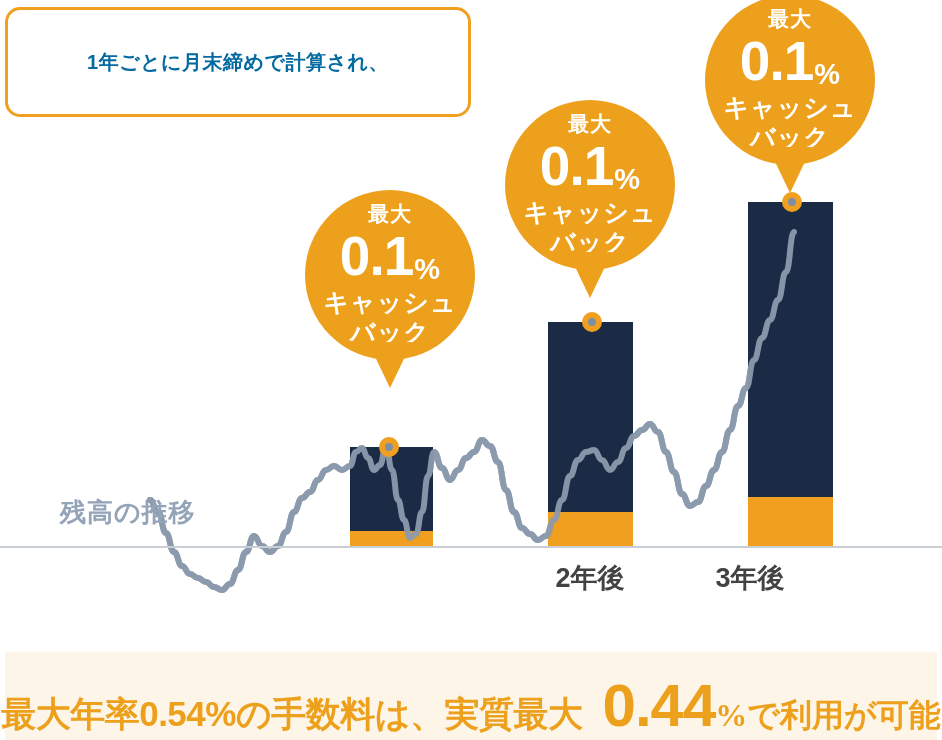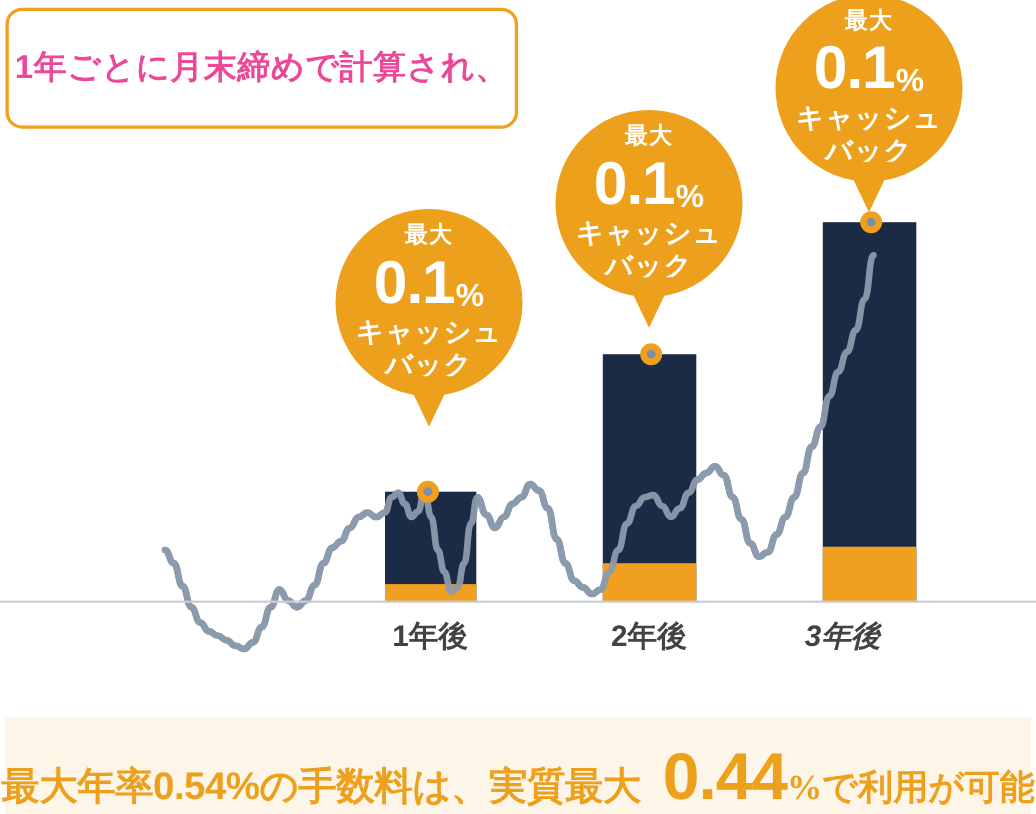--- a/index.html
+++ b/index.html
@@ -17,22 +17,22 @@
     position:absolute;left:5px;top:7px;width:466px;height:110px;
     box-sizing:border-box;
     border:3px solid #f0a01e;
     border-radius:15px;
     background:#ffffff;
     display:flex;flex-direction:column;
     align-items:center;justify-content:center;
     z-index:30;
   }
   .callout-line{
-    color:#ec4899;
-    font-size:30px;
+    color:#0369a1;
+    font-size:20px;
     font-weight:bold;
     letter-spacing:0.5px;
     line-height:1.42;
     white-space:nowrap;
   }
 
   
   .chart{position:absolute;left:0;top:0;width:942px;height:628px;}
   .axis-line{
     position:absolute;left:0;top:546px;width:942px;height:2px;
@@ -128,30 +128,30 @@
           <div class="bar-base" style="height: 50px; background: rgb(240, 160, 30);"></div>
         </div>
       </div>
 
     <svg class="linechart" id="line-svg-top" viewBox="0 0 942 628" style="z-index:10;">
       <path id="trend-path-top" fill="none" stroke="#8b9aad" stroke-width="6" stroke-linecap="round" stroke-linejoin="round" opacity="0.95" d="M 150 500 C 154 500, 154 512, 158 512 C 162 512, 162 533, 166 533 C 170 533, 170 552, 174 552 C 178 552, 178 566, 182 566 C 186 566, 186 574, 190 574 C 194 574, 194 578, 198 578 C 202 578, 202 582, 206 582 C 210 582, 210 587, 214 587 C 218 587, 218 590, 222 590 C 226 590, 226 584, 230 584 C 234 584, 234 570, 238 570 C 242 570, 242 552, 246 552 C 250 552, 250 536, 254 536 C 258 536, 258 546, 262 546 C 266 546, 266 552, 270 552 C 274 552, 274 546, 278 546 C 282 546, 282 532, 286 532 C 290 532, 290 512, 294 512 C 298 512, 298 498, 302 498 C 306 498, 306 492, 310 492 C 314 492, 314 480, 318 480 C 322 480, 322 470, 326 470 C 330 470, 330 466, 334 466 C 338 466, 338 470, 342 470 C 346 470, 346 466, 350 466 C 353 466, 353 452, 356 452 C 359 452, 359 448, 362 448 C 365 448, 365 458, 368 458 C 371 458, 371 470, 374 470 C 377 470, 377 465, 380 465 C 383 465, 383 446, 386 446 C 389 446, 389 470, 392 470 C 395 470, 395 500, 398 500 C 401 500, 401 520, 404 520 C 407 520, 407 538, 410 538 C 413 538, 413 534, 416 534 C 419 534, 419 512, 422 512 C 425 512, 425 476, 428 476 C 431 476, 431 452, 434 452 C 438 452, 438 468, 442 468 C 446 468, 446 480, 450 480 C 454 480, 454 470, 458 470 C 462 470, 462 458, 466 458 C 470 458, 470 452, 474 452 C 478 452, 478 440, 482 440 C 486 440, 486 446, 490 446 C 494 446, 494 462, 498 462 C 502 462, 502 490, 506 490 C 510 490, 510 512, 514 512 C 518 512, 518 528, 522 528 C 526 528, 526 534, 530 534 C 534 534, 534 540, 538 540 C 542 540, 542 536, 546 536 C 550 536, 550 520, 554 520 C 558 520, 558 500, 562 500 C 566 500, 566 476, 570 476 C 574 476, 574 460, 578 460 C 582 460, 582 452, 586 452 C 590 452, 590 450, 594 450 C 598 450, 598 460, 602 460 C 606 460, 606 470, 610 470 C 614 470, 614 462, 618 462 C 622 462, 622 448, 626 448 C 630 448, 630 436, 634 436 C 638 436, 638 430, 642 430 C 646 430, 646 424, 650 424 C 654 424, 654 432, 658 432 C 662 432, 662 452, 666 452 C 670 452, 670 472, 674 472 C 678 472, 678 494, 682 494 C 686 494, 686 506, 690 506 C 694 506, 694 502, 698 502 C 702 502, 702 486, 706 486 C 710 486, 710 470, 714 470 C 718 470, 718 452, 722 452 C 726 452, 726 430, 730 430 C 734 430, 734 406, 738 406 C 742 406, 742 388, 746 388 C 750 388, 750 360, 754 360 C 758 360, 758 338, 762 338 C 766 338, 766 320, 770 320 C 774 320, 774 300, 778 300 C 782 300, 782 272, 786 272 C 790 272, 790 232, 794 232"></path>
     </svg>
 
     <div class="axis-line" style="z-index:12;"></div>
 
+    <div class="series-label" style="z-index:14;">残高の推移</div>
 
     <div id="markers-layer" style="position:absolute;left:0;top:0;width:942px;height:628px;z-index:16;">
         <div class="marker" style="left: 379px; top: 437px; border-color: rgb(240, 160, 30);"></div>
         <div class="marker" style="left: 582px; top: 312px; border-color: rgb(240, 160, 30);"></div>
         <div class="marker" style="left: 782px; top: 192px; border-color: rgb(240, 160, 30);"></div>
       </div>
 
-    <div class="tick-label" style="left:330px;width:122px;">1年後</div>
     <div class="tick-label" style="left:529px;width:122px;">2年後</div>
-    <div class="tick-label" style="left:705px;width:122px;font-style:italic;">3年後</div>
+    <div class="tick-label" style="left:689px;width:122px;">3年後</div>
   </div>
 
   <div class="bubble" style="left:305px;top:190px;width:170px;height:205px;">
     <div class="bubble-circle" style="width:170px;height:170px;">
       <div class="bub-small">最大</div>
       <div class="bub-big" style="margin-top:5px;">
         <span class="bub-num">0.1</span>
           <span class="bub-pct">%</span>
       </div>
       <div class="bub-cash" style="margin-top:4px;">キャッシュ</div>

